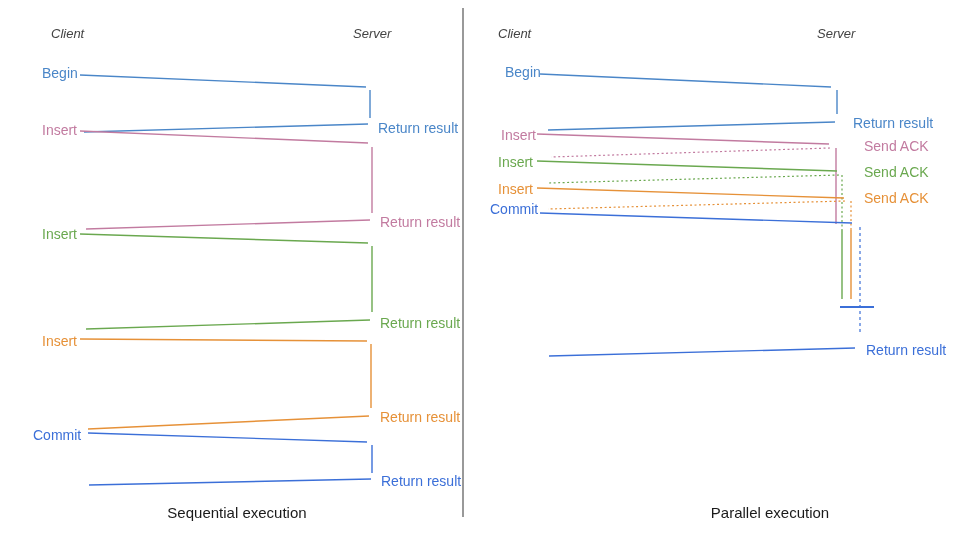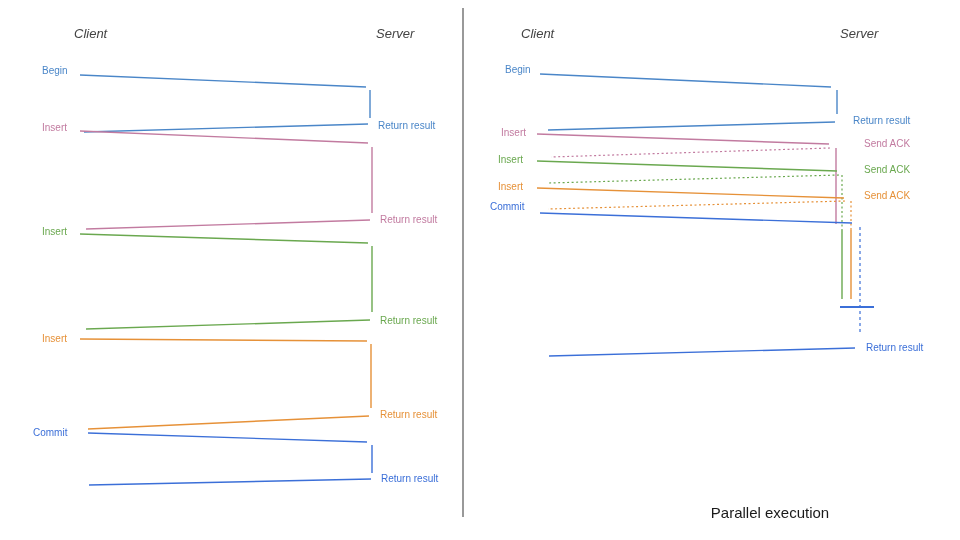--- a/index.html
+++ b/index.html
@@ -3,25 +3,25 @@
 <meta charset="utf-8">
 <style>
   html,body{margin:0;padding:0;background:#fff;}
   #stage{
     position:relative;width:960px;height:540px;background:#ffffff;
     font-family:"Liberation Sans", sans-serif;overflow:hidden;
   }
   #arrows{position:absolute;left:0;top:0;width:960px;height:540px;}
   .lbl{
     position:absolute;white-space:nowrap;line-height:1;
-    font-size:10px;letter-spacing:0;
+    font-size:14px;letter-spacing:0;
   }
   .hdr{
     position:absolute;white-space:nowrap;line-height:1;
-    font-size:13px;font-style:italic;margin-left:23px;
+    font-size:13px;font-style:italic;
   }
   .caption{
     position:absolute;white-space:nowrap;line-height:1;
     font-size:15px;color:#1a1a1a;transform:translateX(-50%);
   }
   .time-lbl{
     position:absolute;white-space:nowrap;line-height:1;
     font-size:12.5px;color:#222;
   }
   path,line{fill:none;}
@@ -130,20 +130,21 @@
 
   <div class="lbl" style="left: 42px; top: 227px; color: rgb(106, 168, 79);">Insert</div>
   <div class="lbl" style="left: 380px; top: 316px; color: rgb(106, 168, 79);">Return result</div>
 
   <div class="lbl" style="left: 42px; top: 334px; color: rgb(230, 145, 56);">Insert</div>
   <div class="lbl" style="left: 380px; top: 410px; color: rgb(230, 145, 56);">Return result</div>
 
   <div class="lbl" style="left: 33px; top: 428px; color: rgb(59, 111, 216);">Commit</div>
   <div class="lbl" style="left: 381px; top: 474px; color: rgb(59, 111, 216);">Return result</div>
 
+  <div class="caption" style="left:237px;top:505px;">Sequential execution</div>
 
   <div class="hdr" style="left: 498px; top: 27px; color: rgb(67, 67, 67);">Client</div>
   <div class="hdr" style="left: 817px; top: 27px; color: rgb(67, 67, 67);">Server</div>
 
   <div class="lbl" style="left: 505px; top: 65px; color: rgb(74, 134, 200);">Begin</div>
   <div class="lbl" style="left: 853px; top: 116px; color: rgb(74, 134, 200);">Return result</div>
 
   <div class="lbl" style="left: 501px; top: 128px; color: rgb(194, 123, 160);">Insert</div>
   <div class="lbl" style="left: 864px; top: 139px; color: rgb(194, 123, 160);">Send ACK</div>
 

